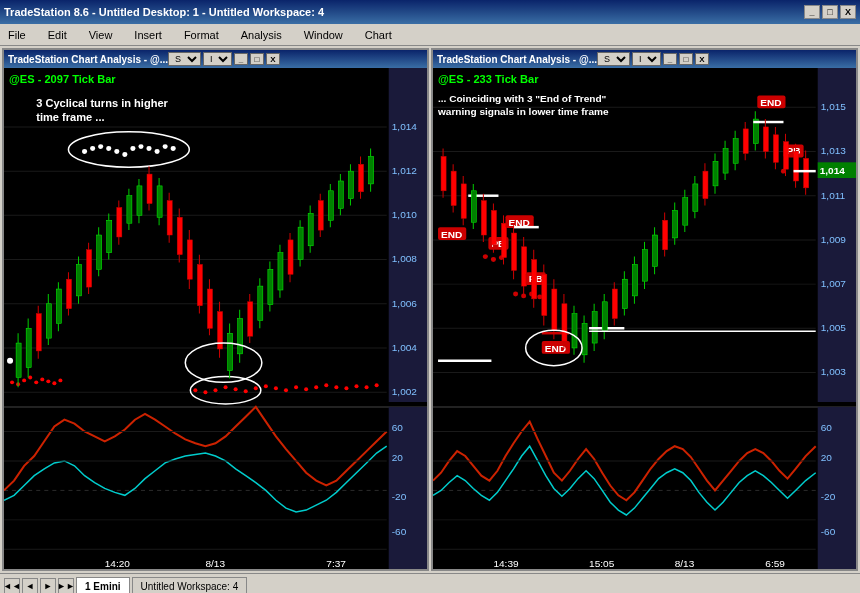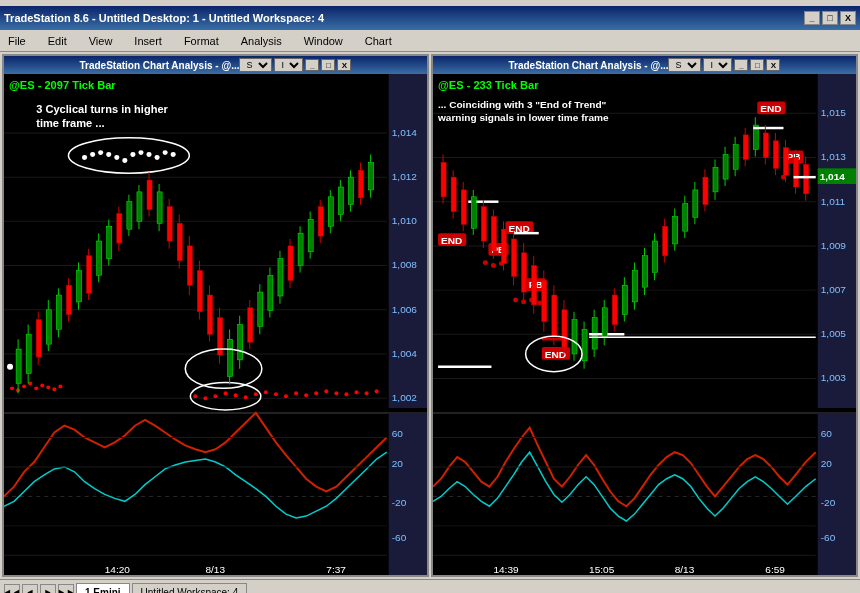--- a/index.html
+++ b/index.html
@@ -16,21 +16,20 @@
     .title-bar {
       background: linear-gradient(to bottom, #0a246a, #3a6ea5);
       color: white;
       height: 20px;
       display: flex;
       align-items: center;
       justify-content: space-between;
       padding: 12px 4px;
       font-size: 11px;
       font-weight: bold;
-      margin-top: 6px;
     }
     .title-bar-buttons {
       display: flex;
       gap: 2px;
     }
     .title-btn {
       width: 16px;
       height: 14px;
       background: #d4d0c8;
       border: 1px solid #888;
@@ -76,21 +75,21 @@
       border: 2px solid #888;
       background: #000;
     }
 
     .chart-title-bar {
       background: linear-gradient(to bottom, #0a246a, #3a6ea5);
       color: white;
       height: 18px;
       display: flex;
       align-items: center;
-      justify-content: center;
+      justify-content: flex-start;
       padding: 0 4px;
       font-size: 10px;
       font-weight: bold;
       flex-shrink: 0;
     }
     .chart-title-controls {
       display: flex;
       align-items: center;
       gap: 2px;
     }

